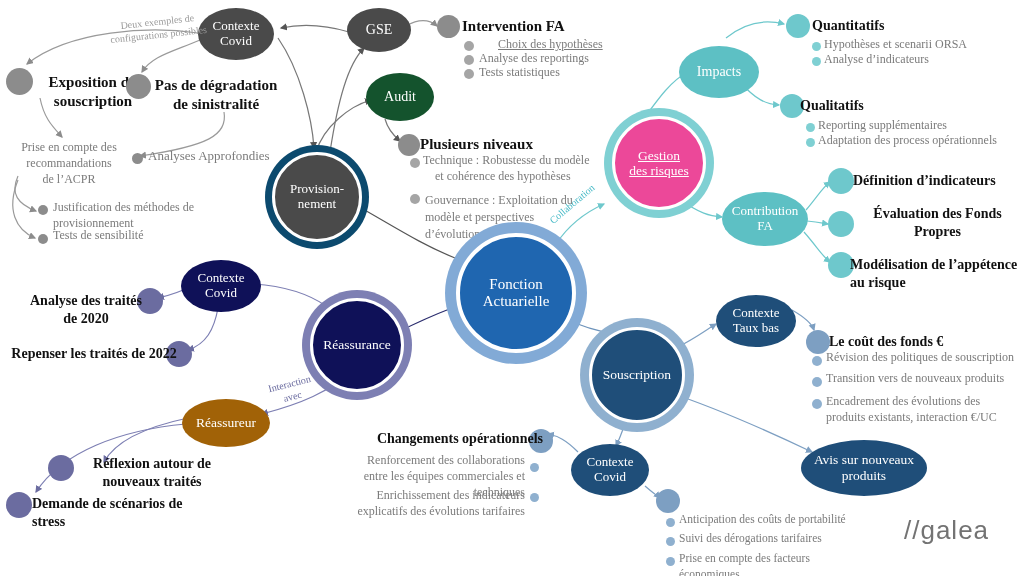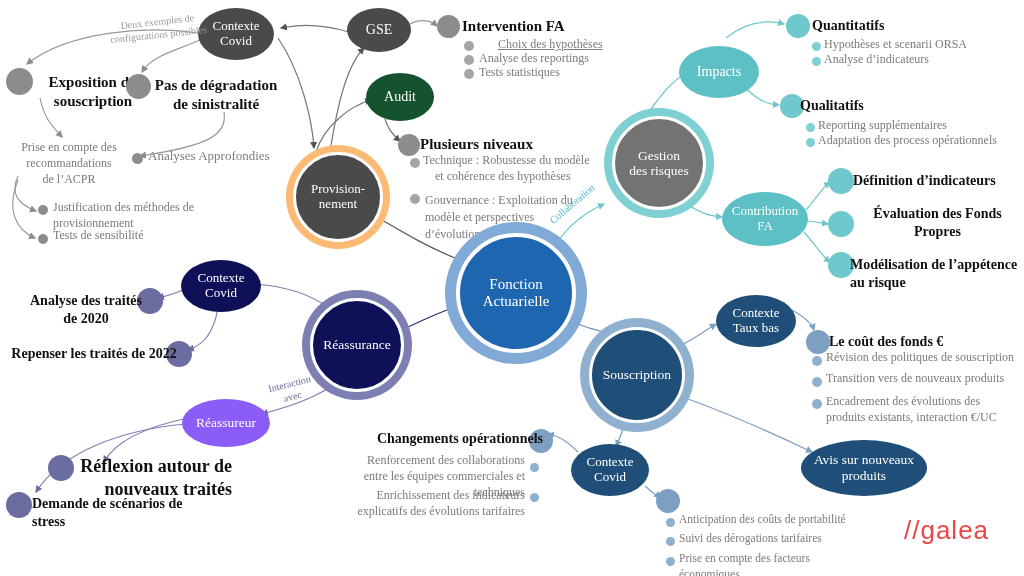--- a/index.html
+++ b/index.html
@@ -23,21 +23,21 @@
 
   
   .txt{position:absolute;box-sizing:border-box;}
   .head{font-weight:bold;color:#111;}
   .sub{color:#7b7b7b;}
   .edge-lbl{position:absolute;color:#3fb7c4;font-size:10px;}
   .edge-lbl.gray{color:#9a9a9a;}
   .edge-lbl.indigo{color:#6b6ca0;}
 
   
-  #logo{position:absolute;color:#ef4444;font-family:"Liberation Sans",sans-serif;
+  #logo{position:absolute;color:#737373;font-family:"Liberation Sans",sans-serif;
         font-size:26px;letter-spacing:1px;font-weight:300;}
 </style>
 </head>
 <body>
 
 <div id="stage">
 
   <svg class="links" viewBox="0 0 1024 576">
     <defs>
       <marker id="ah-gray" markerWidth="7" markerHeight="7" refX="5" refY="3" orient="auto">
@@ -169,21 +169,21 @@
 
   <div class="dot" style="left:126px;top:74px;width:25px;height:25px;background:#8c8c8c;"></div>
   <div class="txt head" style="left:136px;top:76px;width:160px;text-align:center;font-size:15px;line-height:1.25;">
     <span>Pas de dégradation</span><br>
     <span>de sinistralité</span>
   </div>
 
   <div class="dot" style="left:132px;top:153px;width:11px;height:11px;background:#8c8c8c;"></div>
   <div class="txt sub" style="left:148px;top:148px;width:200px;font-size:13px;">Analyses Approfondies</div>
 
-  <div class="hub" style="left:286px;top:145px;width:104px;height:104px;background:#fdba74;padding:7px;">
+  <div class="hub" style="left:265px;top:145px;width:104px;height:104px;background:#0c4a6e;padding:7px;">
     <div class="core" style="background:#4a4a4a;border:3px solid #fff;">
       <span class="lbl" style="font-size:13px;">
         <span>Provision-</span><br>
         <span>nement</span>
       </span>
     </div>
   </div>
 
   <div class="ellipse" style="left:347px;top:8px;width:64px;height:44px;background:#4a4a4a;font-size:14px;">
     <span>GSE</span>
@@ -237,21 +237,21 @@
   <div class="dot" style="left:780px;top:94px;width:24px;height:24px;background:#6ec8cc;"></div>
   <div class="txt head" style="left:800px;top:98px;width:200px;font-size:14px;">Qualitatifs</div>
 
   <div class="dot" style="left:806px;top:123px;width:9px;height:9px;background:#7fd0d3;"></div>
   <div class="txt sub" style="left:818px;top:118px;width:230px;font-size:12px;">Reporting supplémentaires</div>
 
   <div class="dot" style="left:806px;top:138px;width:9px;height:9px;background:#7fd0d3;"></div>
   <div class="txt sub" style="left:818px;top:133px;width:240px;font-size:12px;">Adaptation des process opérationnels</div>
 
   <div class="hub" style="left:604px;top:108px;width:110px;height:110px;background:#7fd0d3;padding:8px;">
-    <div class="core" style="background:#737373;border:3px solid #fff;">
+    <div class="core" style="background:#ec4899;border:3px solid #fff;text-decoration:underline;">
       <span class="lbl" style="font-size:13.5px;">
         <span>Gestion</span><br>
         <span>des risques</span>
       </span>
     </div>
   </div>
 
   <div class="edge-lbl" style="left:551px;top:216px;transform:rotate(-40deg);transform-origin:left center;">Collaboration</div>
 
   <div class="ellipse" style="left:722px;top:192px;width:86px;height:54px;background:#5dc0c4;font-size:13px;">
@@ -377,26 +377,26 @@
   </div>
 
   <div class="dot" style="left:166px;top:341px;width:26px;height:26px;background:#6b6ca0;"></div>
   <div class="txt head" style="left:4px;top:346px;width:180px;text-align:center;font-size:14px;">Repenser les traités de 2022</div>
 
   <div class="edge-lbl indigo" style="left:256px;top:377px;width:70px;text-align:center;line-height:1.3;transform:rotate(-14deg);">
     <span>Interaction</span><br>
     <span>avec</span>
   </div>
 
-  <div class="ellipse" style="left:182px;top:399px;width:88px;height:48px;background:#8b5cf6;font-size:13.5px;">
+  <div class="ellipse" style="left:182px;top:399px;width:88px;height:48px;background:#a16207;font-size:13.5px;">
     <span>Réassureur</span>
   </div>
 
   <div class="dot" style="left:48px;top:455px;width:26px;height:26px;background:#6b6ca0;"></div>
-  <div class="txt head" style="left:72px;top:455px;width:160px;text-align:right;font-size:18px;line-height:1.3;">
+  <div class="txt head" style="left:72px;top:455px;width:160px;text-align:center;font-size:14px;line-height:1.3;">
     <span>Réflexion autour de</span><br>
     <span>nouveaux traités</span>
   </div>
 
   <div class="dot" style="left:6px;top:492px;width:26px;height:26px;background:#6b6ca0;"></div>
   <div class="txt head" style="left:32px;top:495px;width:190px;font-size:14px;line-height:1.3;">
     <span>Demande de scénarios de</span><br>
     <span>stress</span>
   </div>
 

